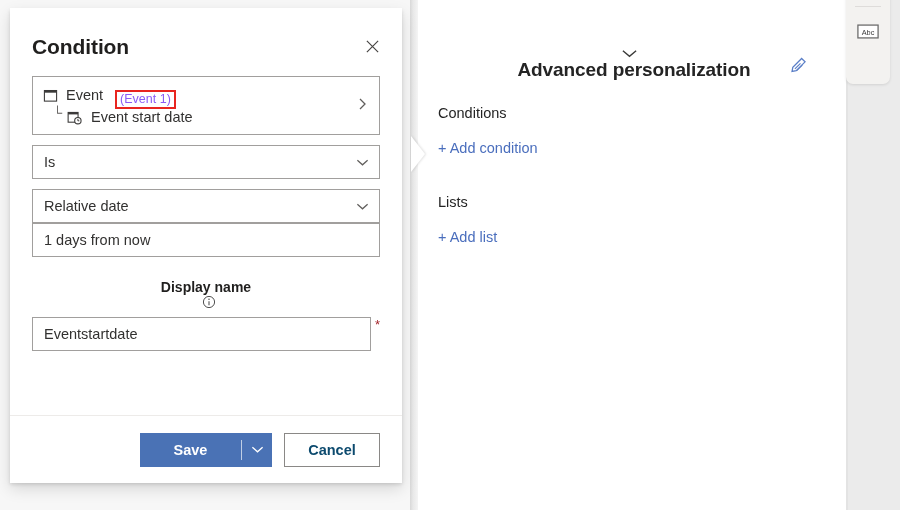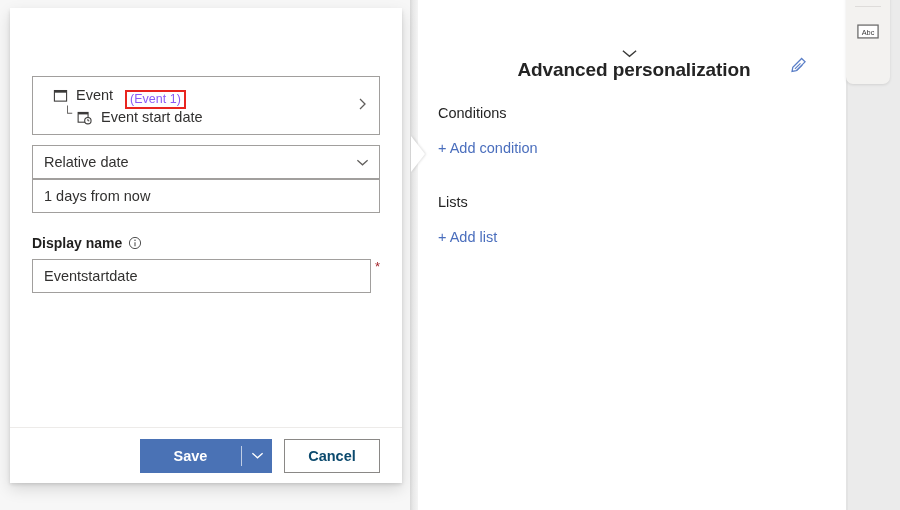--- a/index.html
+++ b/index.html
@@ -159,36 +159,36 @@
   }
 
   .field-label {
     font-size: 14px;
     font-weight: 600;
     color: #201f1e;
     margin-bottom: 8px;
     display: flex;
     align-items: center;
   }
-  .field-label.top { margin-top: 22px; }
+  .field-label.top { margin-top: 22px; flex-direction: column; }
 
   .info-icon {
     display: inline-flex;
     margin-left: 6px;
     color: #4a4a4a;
   }
 
   
   .source-box {
     position: relative;
     border: 1px solid #a19f9d;
     background: #ffffff;
     height: 59px;
     box-sizing: border-box;
-    padding: 8px 10px 0 20px;
+    padding: 8px 10px 0 10px;
   }
   .src-row1 {
     display: flex;
     align-items: center;
     font-size: 14.5px;
     color: #323130;
     height: 20px;
   }
   .src-row2 {
     display: flex;
@@ -279,21 +279,21 @@
     position: relative;
     top: 1px;
   }
 
   
   .dlg-foot {
     position: absolute;
     left: 0;
     right: 0;
     bottom: 0;
-    height: 56px;
+    height: 68px;
     border-top: 1px solid #edebe9;
     display: flex;
     align-items: center;
     justify-content: flex-end;
     padding-right: 22px;
     gap: 12px;
     box-sizing: border-box;
   }
   .btn-split {
     display: flex;
@@ -413,20 +413,28 @@
     <div class="tool-btn">
       <svg width="22" height="15" viewBox="0 0 24 16">
         <rect x="1" y="1" width="22" height="14" fill="#ffffff" stroke="#6b6b6b" stroke-width="1.4"></rect>
         <text x="12" y="11.5" font-family="Liberation Sans, sans-serif" font-size="8" fill="#3a3a3a" text-anchor="middle">Abc</text>
       </svg>
     </div>
   </div>
 
   <div class="dialog">
 
+    <div class="dlg-head">
+      <div class="dlg-title">Condition</div>
+      <div class="close-btn">
+        <svg width="15" height="15" viewBox="0 0 16 16">
+          <path d="M2 2 L14 14 M14 2 L2 14" stroke="#484644" stroke-width="1.25" fill="none"></path>
+        </svg>
+      </div>
+    </div>
 
     <div class="dlg-body">
 
 
       <div class="source-box">
         <div class="src-row1">
           <svg width="15" height="15" viewBox="0 0 16 16" fill="none">
             <rect x="1.5" y="2.7" width="13" height="11.3" stroke="#3b3a39" stroke-width="1.15"></rect>
             <rect x="1.5" y="2.7" width="13" height="2.3" fill="#3b3a39"></rect>
           </svg>
@@ -443,20 +451,28 @@
           </svg>
           <span class="src-sub-label">Event start date</span>
         </div>
         <span class="src-chevron">
           <svg width="11" height="16" viewBox="0 0 11 16" fill="none">
             <path d="M3 3 L8 8 L3 13" stroke="#605e5c" stroke-width="1.3"></path>
           </svg>
         </span>
       </div>
 
+      <div class="dd gap-md">
+        <span>Is</span>
+        <span class="caret">
+          <svg width="13" height="9" viewBox="0 0 14 9" fill="none">
+            <path d="M1.5 2 L7 7 L12.5 2" stroke="#605e5c" stroke-width="1.3"></path>
+          </svg>
+        </span>
+      </div>
 
       <div class="dd gap-md">
         <span>Relative date</span>
         <span class="caret">
           <svg width="13" height="9" viewBox="0 0 14 9" fill="none">
             <path d="M1.5 2 L7 7 L12.5 2" stroke="#605e5c" stroke-width="1.3"></path>
           </svg>
         </span>
       </div>
 

